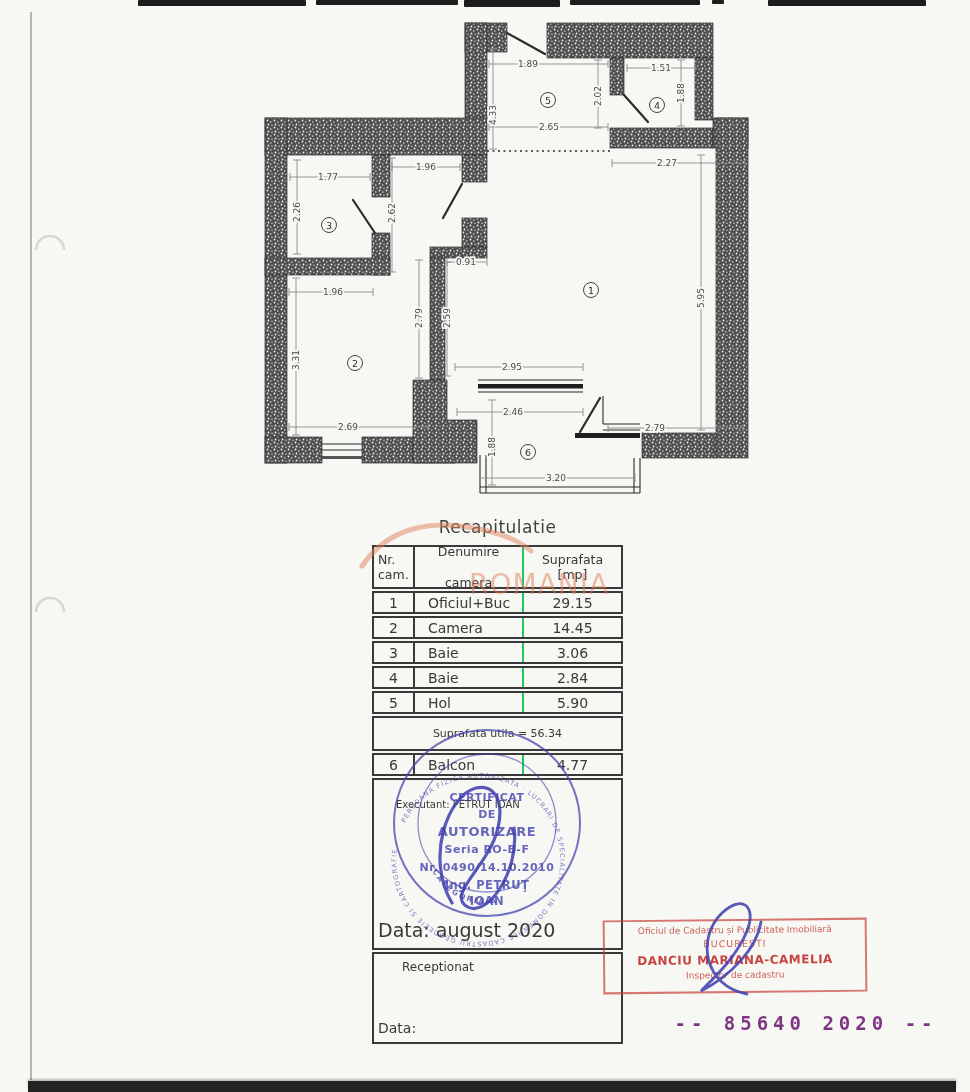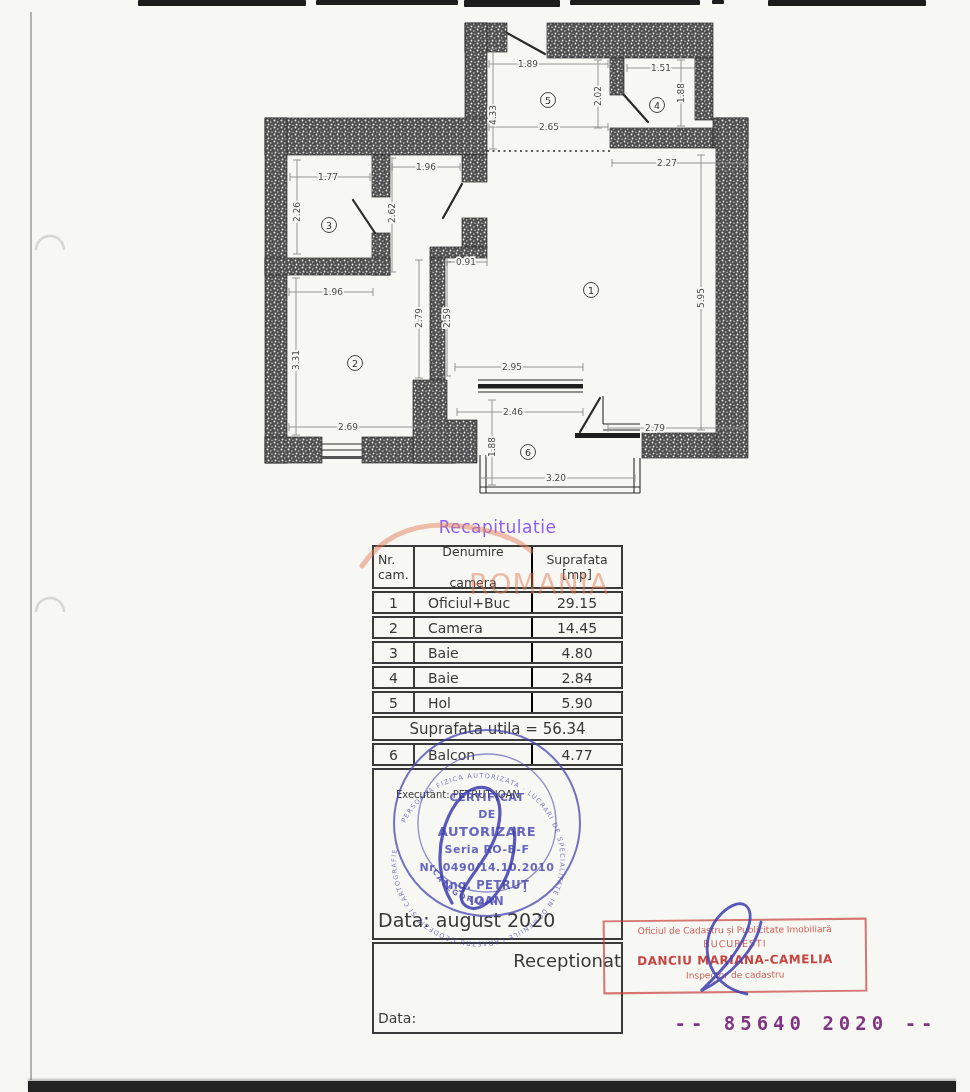--- a/index.html
+++ b/index.html
@@ -9,37 +9,37 @@
   .edge-seg{position:absolute;top:0;background:#1d1d1d;border-radius:1px;}
   .bottom-strip{position:absolute;left:28px;top:1081px;width:928px;height:11px;background:#232323;
                 box-shadow:0 -2px 2px rgba(0,0,0,.25);}
   .fold-line{position:absolute;left:30px;top:12px;width:2px;height:1068px;background:#b3b3b0;}
   
   .plan{position:absolute;left:0;top:0;}
   .dim{font-size:9px;fill:#4a4a4a;text-anchor:middle;paint-order:stroke;stroke:#f7f7f4;stroke-width:3.5px;}
   .roomnum{font-size:9.5px;fill:#2f2f2f;text-anchor:middle;paint-order:stroke;stroke:#f7f7f4;stroke-width:2px;}
   
   .recap-title{position:absolute;left:372px;top:517px;width:251px;text-align:center;
-               font-size:17px;color:#8b5cf6;letter-spacing:.5px;}
+               font-size:17px;color:#404040;letter-spacing:.5px;}
   .recap{position:absolute;left:372px;top:545px;width:251px;font-size:14px;color:#383838;}
   .trow{display:flex;border:2px solid #3a3a3a;margin-bottom:2px;height:23px;box-sizing:border-box;background:transparent;}
   .r-head{height:44px;font-size:12.5px;}
-  .r-merged{height:25px;align-items:center;justify-content:center;font-size:15px;}
+  .r-merged{height:35px;align-items:center;justify-content:center;font-size:11px;}
   .cell{display:flex;align-items:center;box-sizing:border-box;}
   .c1{width:41px;justify-content:center;border-right:2px solid #3a3a3a;}
-  .c2{width:118px;padding-left:13px;border-right:2px solid #000000;gap:16px;}
+  .c2{width:109px;padding-left:13px;border-right:2px solid #22c55e;gap:16px;}
   .c3{flex:1;justify-content:center;}
   .hc{flex-direction:column;justify-content:center;line-height:1.2;text-align:center;}
   .hc.c1{align-items:flex-start;padding-left:4px;}
   .bigbox{border:2px solid #3a3a3a;margin-bottom:2px;position:relative;box-sizing:border-box;}
   .exec{height:172px;}
   .recv{height:92px;}
   .exec-label{position:absolute;left:22px;top:19px;font-size:10px;}
   .exec-date{position:absolute;left:4px;bottom:7px;font-size:19px;}
-  .recv-label{position:absolute;left:0;right:0;top:6px;text-align:right;font-size:18px;}
+  .recv-label{position:absolute;left:0;right:0;top:6px;text-align:left;font-size:12px;padding-left:28px;}
   .recv-date{position:absolute;left:4px;bottom:6px;font-size:14px;}
   
   .watermark{position:absolute;left:469px;top:568px;font-size:28px;letter-spacing:1px;
              color:rgba(226,124,84,.5);font-weight:400;text-align:right;}
   
   .overlay{position:absolute;left:0;top:0;pointer-events:none;}
   .stamp-blue-text{font-weight:bold;fill:#4646b0;text-anchor:middle;opacity:.82;letter-spacing:.5px;}
   .red-stamp{position:absolute;left:603px;top:919px;width:264px;height:74px;box-sizing:border-box;
              border:2px solid rgba(198,62,52,.75);transform:rotate(-.6deg);text-align:center;
              padding-top:3px;line-height:1;opacity:.92;}
@@ -259,21 +259,21 @@
           <div class="cell c3">29.15</div>
         </div>
         <div class="trow">
           <div class="cell c1">2</div>
           <div class="cell c2">Camera</div>
           <div class="cell c3">14.45</div>
         </div>
         <div class="trow">
           <div class="cell c1">3</div>
           <div class="cell c2">Baie</div>
-          <div class="cell c3">4.80</div>
+          <div class="cell c3">3.06</div>
         </div>
         <div class="trow">
           <div class="cell c1">4</div>
           <div class="cell c2">Baie</div>
           <div class="cell c3">2.84</div>
         </div>
         <div class="trow">
           <div class="cell c1">5</div>
           <div class="cell c2">Hol</div>
           <div class="cell c3">5.90</div>

